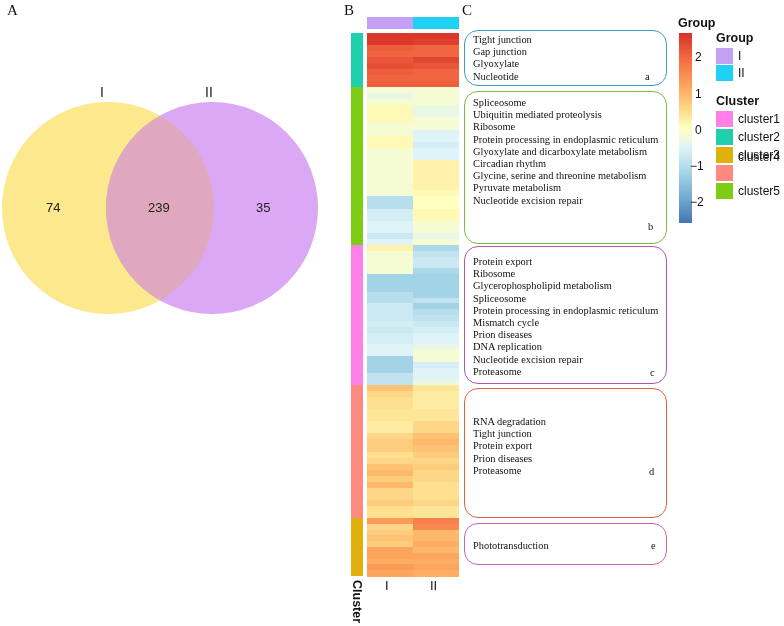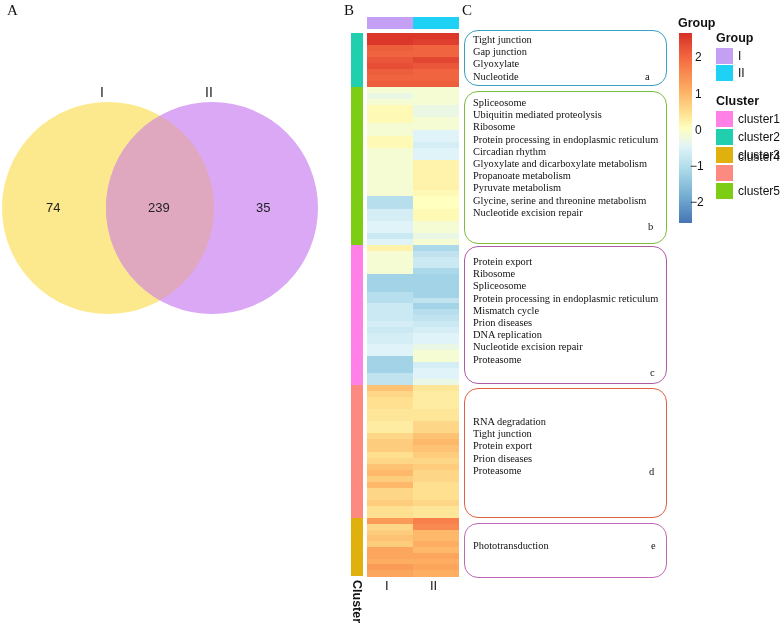--- a/index.html
+++ b/index.html
@@ -247,34 +247,34 @@
   </ul>
   <div class="box-letter" style="left:180px; top:40px;">a</div>
 </div>
 
 <div class="pathway-box" style="left:464px; top:91px; width:203px; height:153px; border-color:#7bbd3a;">
   <ul class="pathway-list" style="top:5px;">
     <li>Spliceosome</li>
     <li>Ubiquitin mediated proteolysis</li>
     <li>Ribosome</li>
     <li>Protein processing in endoplasmic reticulum</li>
+    <li>Glyoxylate and dicarboxylate metabolism</li>
     <li>Circadian rhythm</li>
-    <li>Glyoxylate and dicarboxylate metabolism</li>
-    <li>Propanoate metabolism</li>
+    <li>Glycine, serine and threonine metabolism</li>
     <li>Pyruvate metabolism</li>
-    <li>Glycine, serine and threonine metabolism</li>
     <li>Nucleotide excision repair</li>
   </ul>
   <div class="box-letter" style="left:183px; top:129px;">b</div>
 </div>
 
 <div class="pathway-box" style="left:464px; top:246px; width:203px; height:138px; border-color:#b05aa5;">
   <ul class="pathway-list" style="top:9px;">
     <li>Protein export</li>
     <li>Ribosome</li>
+    <li>Glycerophospholipid metabolism</li>
     <li>Spliceosome</li>
     <li>Protein processing in endoplasmic reticulum</li>
     <li>Mismatch cycle</li>
     <li>Prion diseases</li>
     <li>DNA replication</li>
     <li>Nucleotide excision repair</li>
     <li>Proteasome</li>
   </ul>
   <div class="box-letter" style="left:185px; top:120px;">c</div>
 </div>
@@ -283,21 +283,21 @@
   <ul class="pathway-list" style="top:27px;">
     <li>RNA degradation</li>
     <li>Tight junction</li>
     <li>Protein export</li>
     <li>Prion diseases</li>
     <li>Proteasome</li>
   </ul>
   <div class="box-letter" style="left:184px; top:77px;">d</div>
 </div>
 
-<div class="pathway-box" style="left:464px; top:523px; width:203px; height:55px; border-color:#c068b5;">
+<div class="pathway-box" style="left:464px; top:523px; width:203px; height:42px; border-color:#c068b5;">
   <ul class="pathway-list" style="top:16px;">
     <li>Phototransduction</li>
   </ul>
   <div class="box-letter" style="left:186px; top:16px;">e</div>
 </div>
 
 <div class="legend-title" style="left:678px; top:16px;">Group</div>
 <div class="abs" style="left:679px; top:33px; width:13px; height:190px; background:linear-gradient(to bottom, #d73027 0%, #f46d43 14%, #fdae61 30%, #fee090 42%, #ffffbf 50%, #e0f3f8 60%, #abd9e9 72%, #74add1 86%, #4575b4 100%);"></div>
 <div class="tick" style="left:695px; top:50px;">2</div>
 <div class="tick" style="left:695px; top:87px;">1</div>

